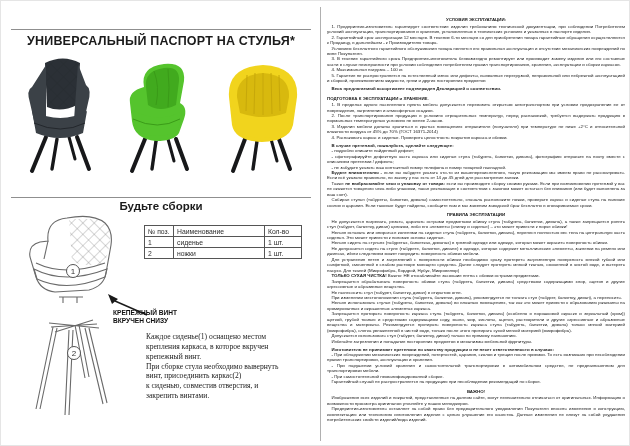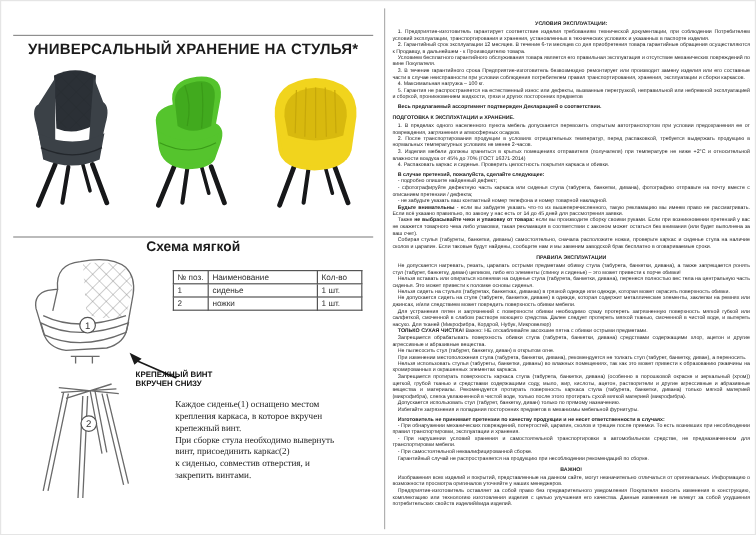--- a/index.html
+++ b/index.html
@@ -29,21 +29,21 @@
   .rc-heading.center{text-align:center;}
   .rc p{margin:0;text-indent:9px;}
   .rc-section{margin-bottom:5px;}
 </style>
 </head>
 <body>
 
 <div class="page">
 
   <div class="rule rule-top"></div>
-  <div class="title">УНИВЕРСАЛЬНЫЙ ХРАНЕНИЕ НА СТУЛЬЯ*</div>
+  <div class="title">УНИВЕРСАЛЬНЫЙ ПАСПОРТ НА СТУЛЬЯ*</div>
 
   <div class="chairs">
 
     <svg width="90" height="118" viewBox="0 0 90 118">
       <defs>
         <pattern id="q1" width="9" height="9" patternUnits="userSpaceOnUse" patternTransform="rotate(45)">
           <path d="M0 0H9M0 0V9" stroke="#262b30" stroke-width="1" fill="none"></path>
         </pattern>
         <clipPath id="backclip1">
             <path d="M27,8 Q45,-1 60,7 L57,47 Q42,54 29,48 Z"></path>
@@ -87,21 +87,21 @@
       <path d="M12,36 Q10,6 46,4 Q82,6 80,36 L76,64 Q72,80 45,81 Q18,80 15,64 Z" fill="#f1d41d"></path>
       <path d="M20,36 Q19,14 46,12 Q73,14 72,36 L69,52 Q46,60 23,52 Z" fill="#d8b90e"></path>
       <g stroke-width="1" fill="none">
         <path d="M30,14 L29,50 M38,12 L37,53 M46,12 L46,54 M54,12 L55,53 M62,14 L63,50" stroke="#c7a80a"></path>
       </g>
       <path d="M16,52 Q46,66 76,52 L72,72 Q46,82 20,72 Z" fill="#f1d41d"></path>
     </svg>
   </div>
 
   <div class="rule rule-mid"></div>
-  <div class="schema-title">Схема мягкой</div>
+  <div class="schema-title">Будьте сборки</div>
 
   <svg class="diagram" width="150" height="210" viewBox="0 0 150 210">
     <defs>
       <pattern id="q2" width="8" height="8" patternUnits="userSpaceOnUse" patternTransform="rotate(45)">
         <path d="M0 0H8M0 0V8" stroke="#8a8a8a" stroke-width="0.7" fill="none"></path>
       </pattern>
       <clipPath id="backclip2">
           <path d="M54,8 Q78,3 90,13 Q97,20 95,32 L90,52 Q72,58 57,50 Z"></path>
         </clipPath>
     </defs>

